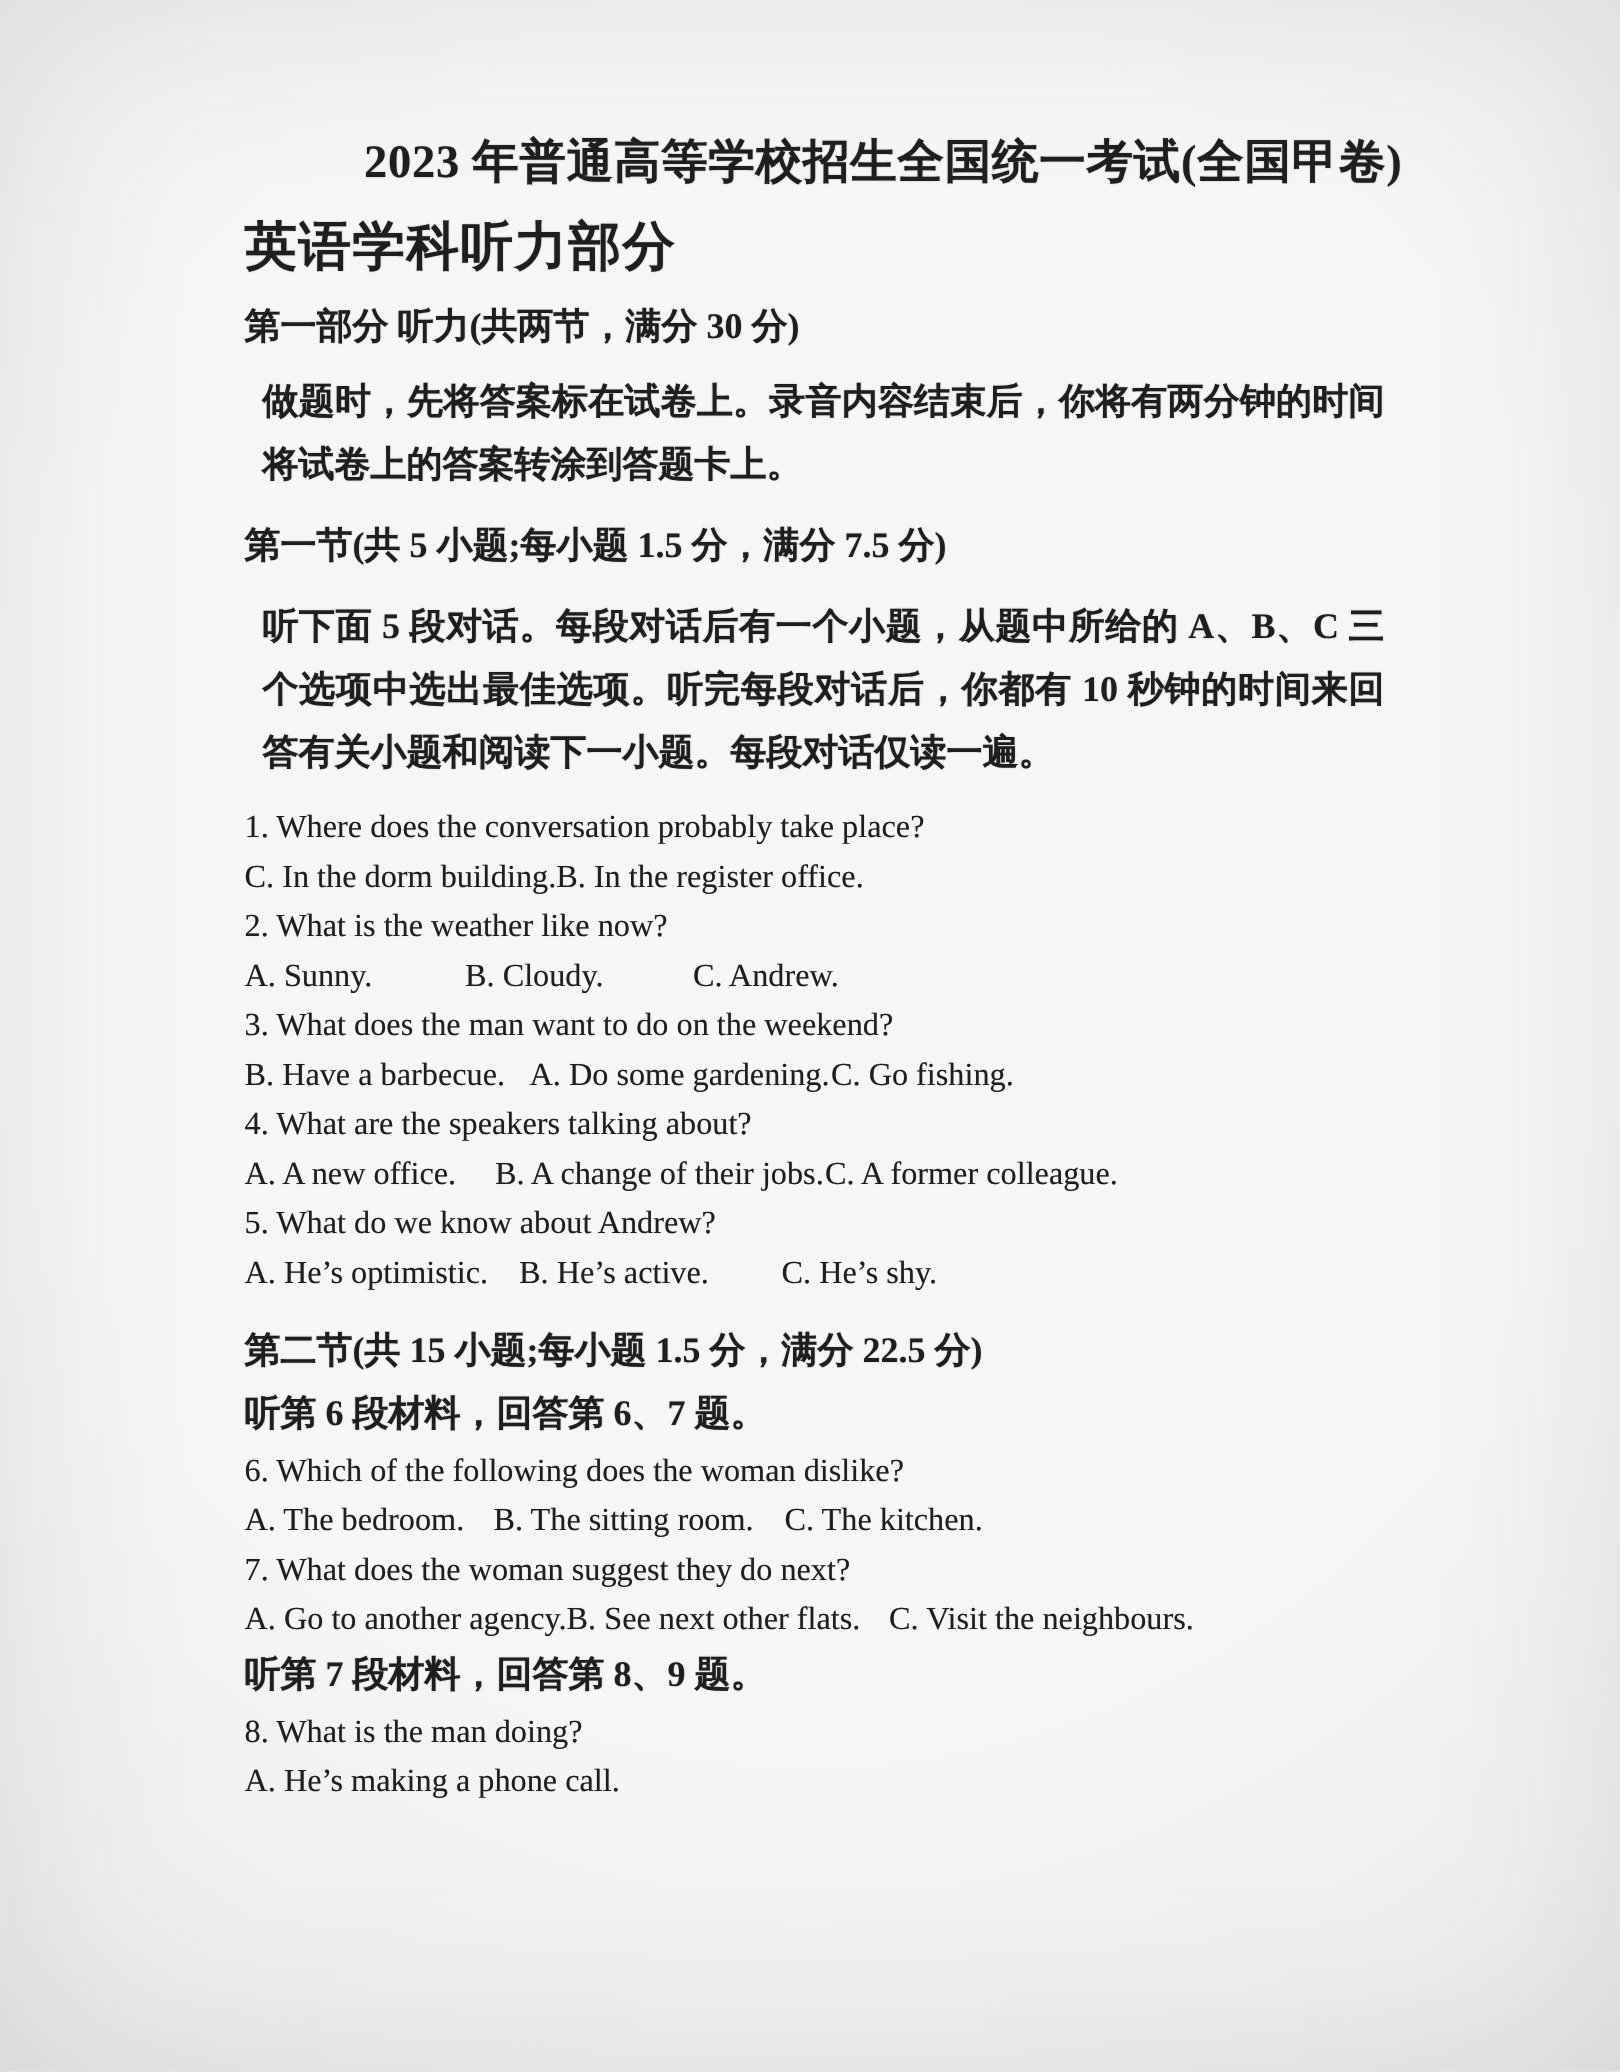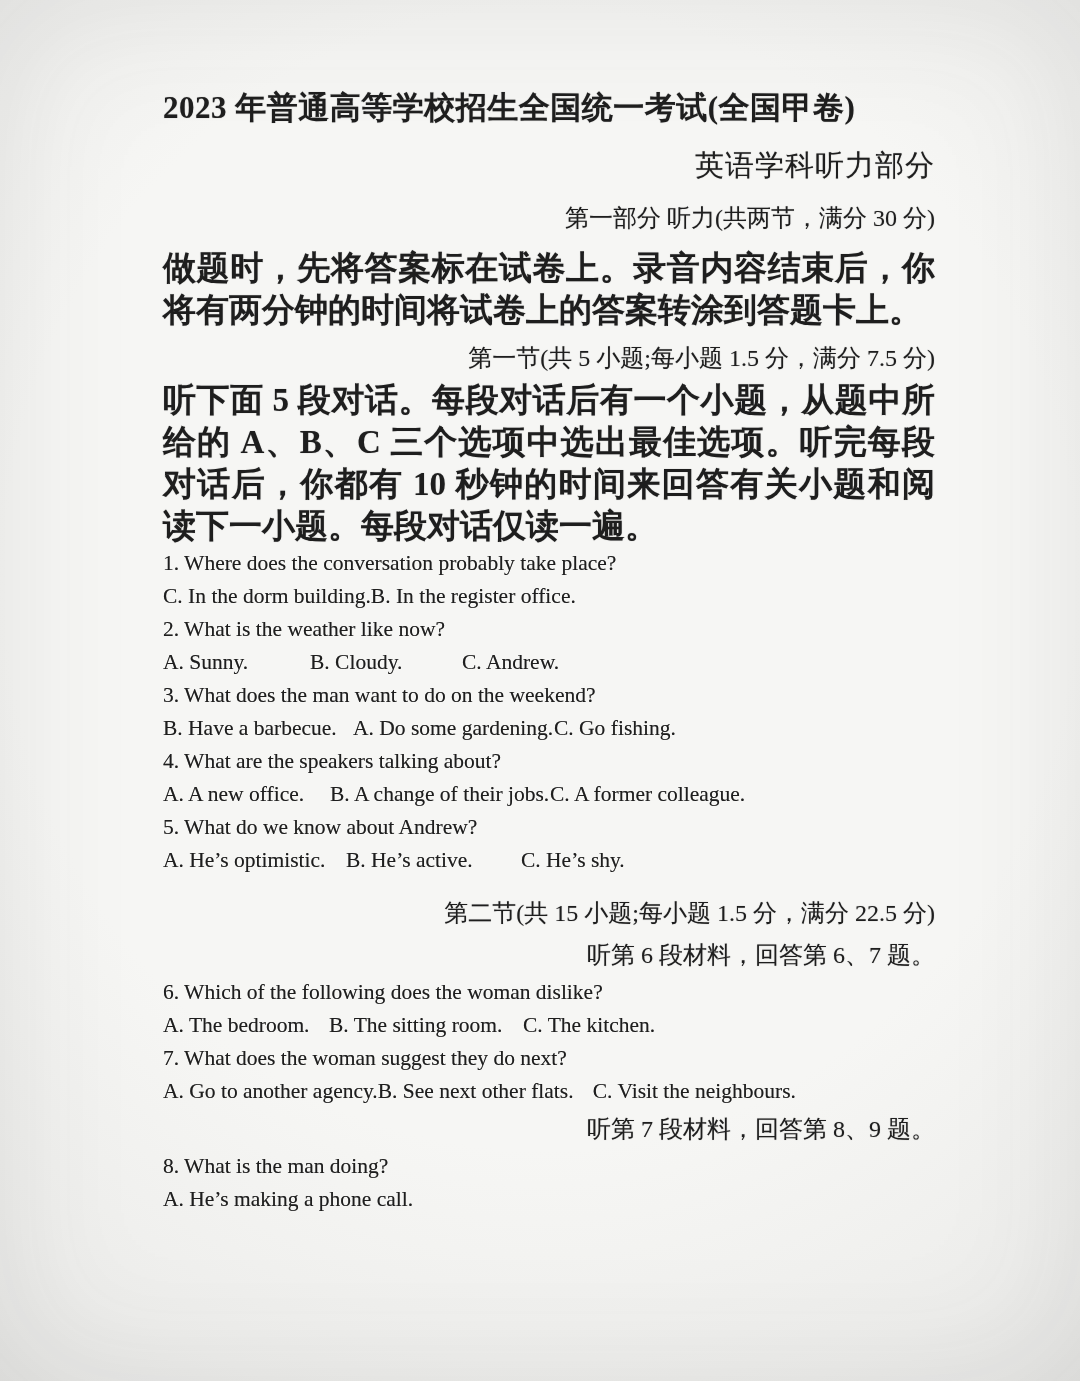--- a/index.html
+++ b/index.html
@@ -23,48 +23,47 @@
   }
   .content {
     position: absolute;
     top: 0; left: 0;
     width: 1080px;
     padding: 88px 145px 0 163px;
     box-sizing: border-box;
   }
   .doc-title {
     margin: 0;
-    text-align: left;
+    text-align: right;
     font-size: 31px;
     font-weight: 700;
     line-height: 40px;
     letter-spacing: 0.5px;
     text-shadow: 0 0 1px rgba(25,25,25,0.4);
   }
   .doc-subtitle {
     margin: 17px 0 0 0;
-    text-align: right;
-    font-size: 29px;
-    font-weight: 400;
+    text-align: left;
+    font-size: 35px;
+    font-weight: 700;
     line-height: 40px;
     letter-spacing: 1px;
     text-shadow: 0 0 1px rgba(25,25,25,0.4);
   }
   .zh-heading {
     margin: 0;
     font-size: 24px;
-    font-weight: 400;
+    font-weight: 700;
     line-height: 42px;
     text-shadow: 0 0 1px rgba(25,25,25,0.35);
-    text-align: right;
   }
   .zh-heading.gap-top { margin-top: 12px; }
   .zh-para {
-    margin: 0;
-    font-size: 33px;
+    margin: 12px;
+    font-size: 24px;
     font-weight: 700;
     line-height: 42px;
     text-align: justify;
     text-shadow: 0 0 1px rgba(25,25,25,0.35);
   }
   .q-text {
     font-size: 21.5px;
     font-weight: 400;
     line-height: 33px;
     text-shadow: 0 0 0.5px rgba(25,25,25,0.45);

